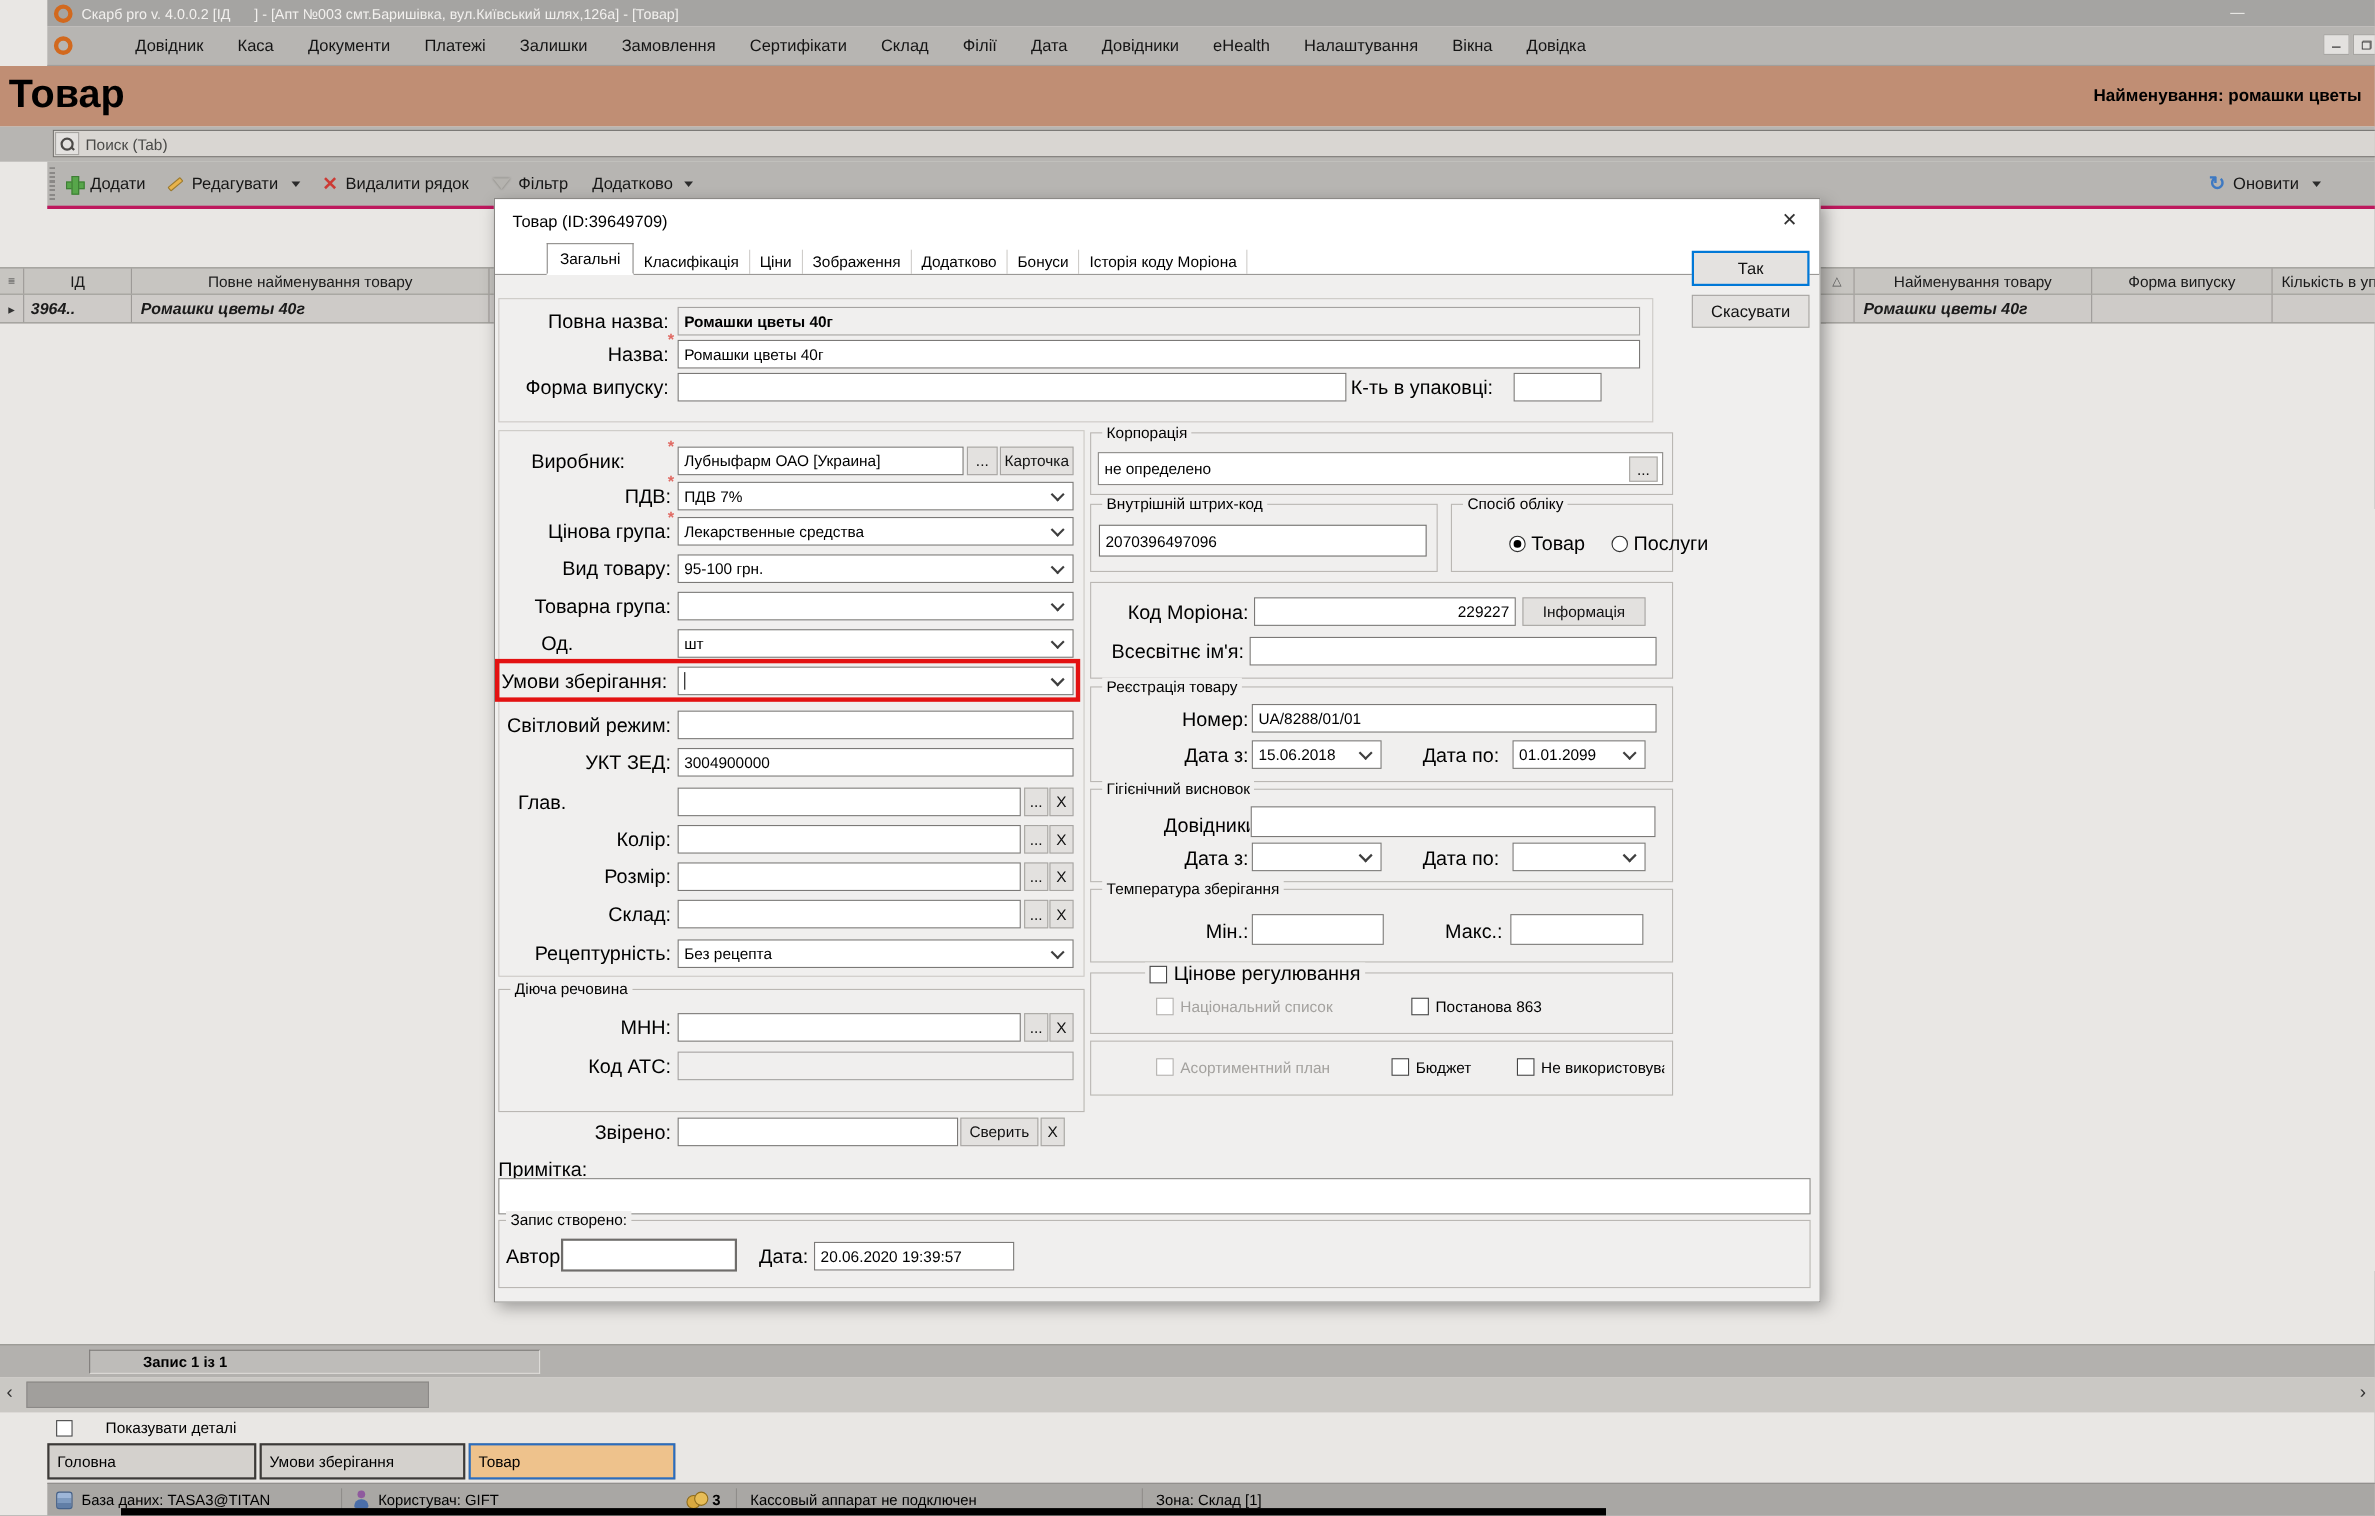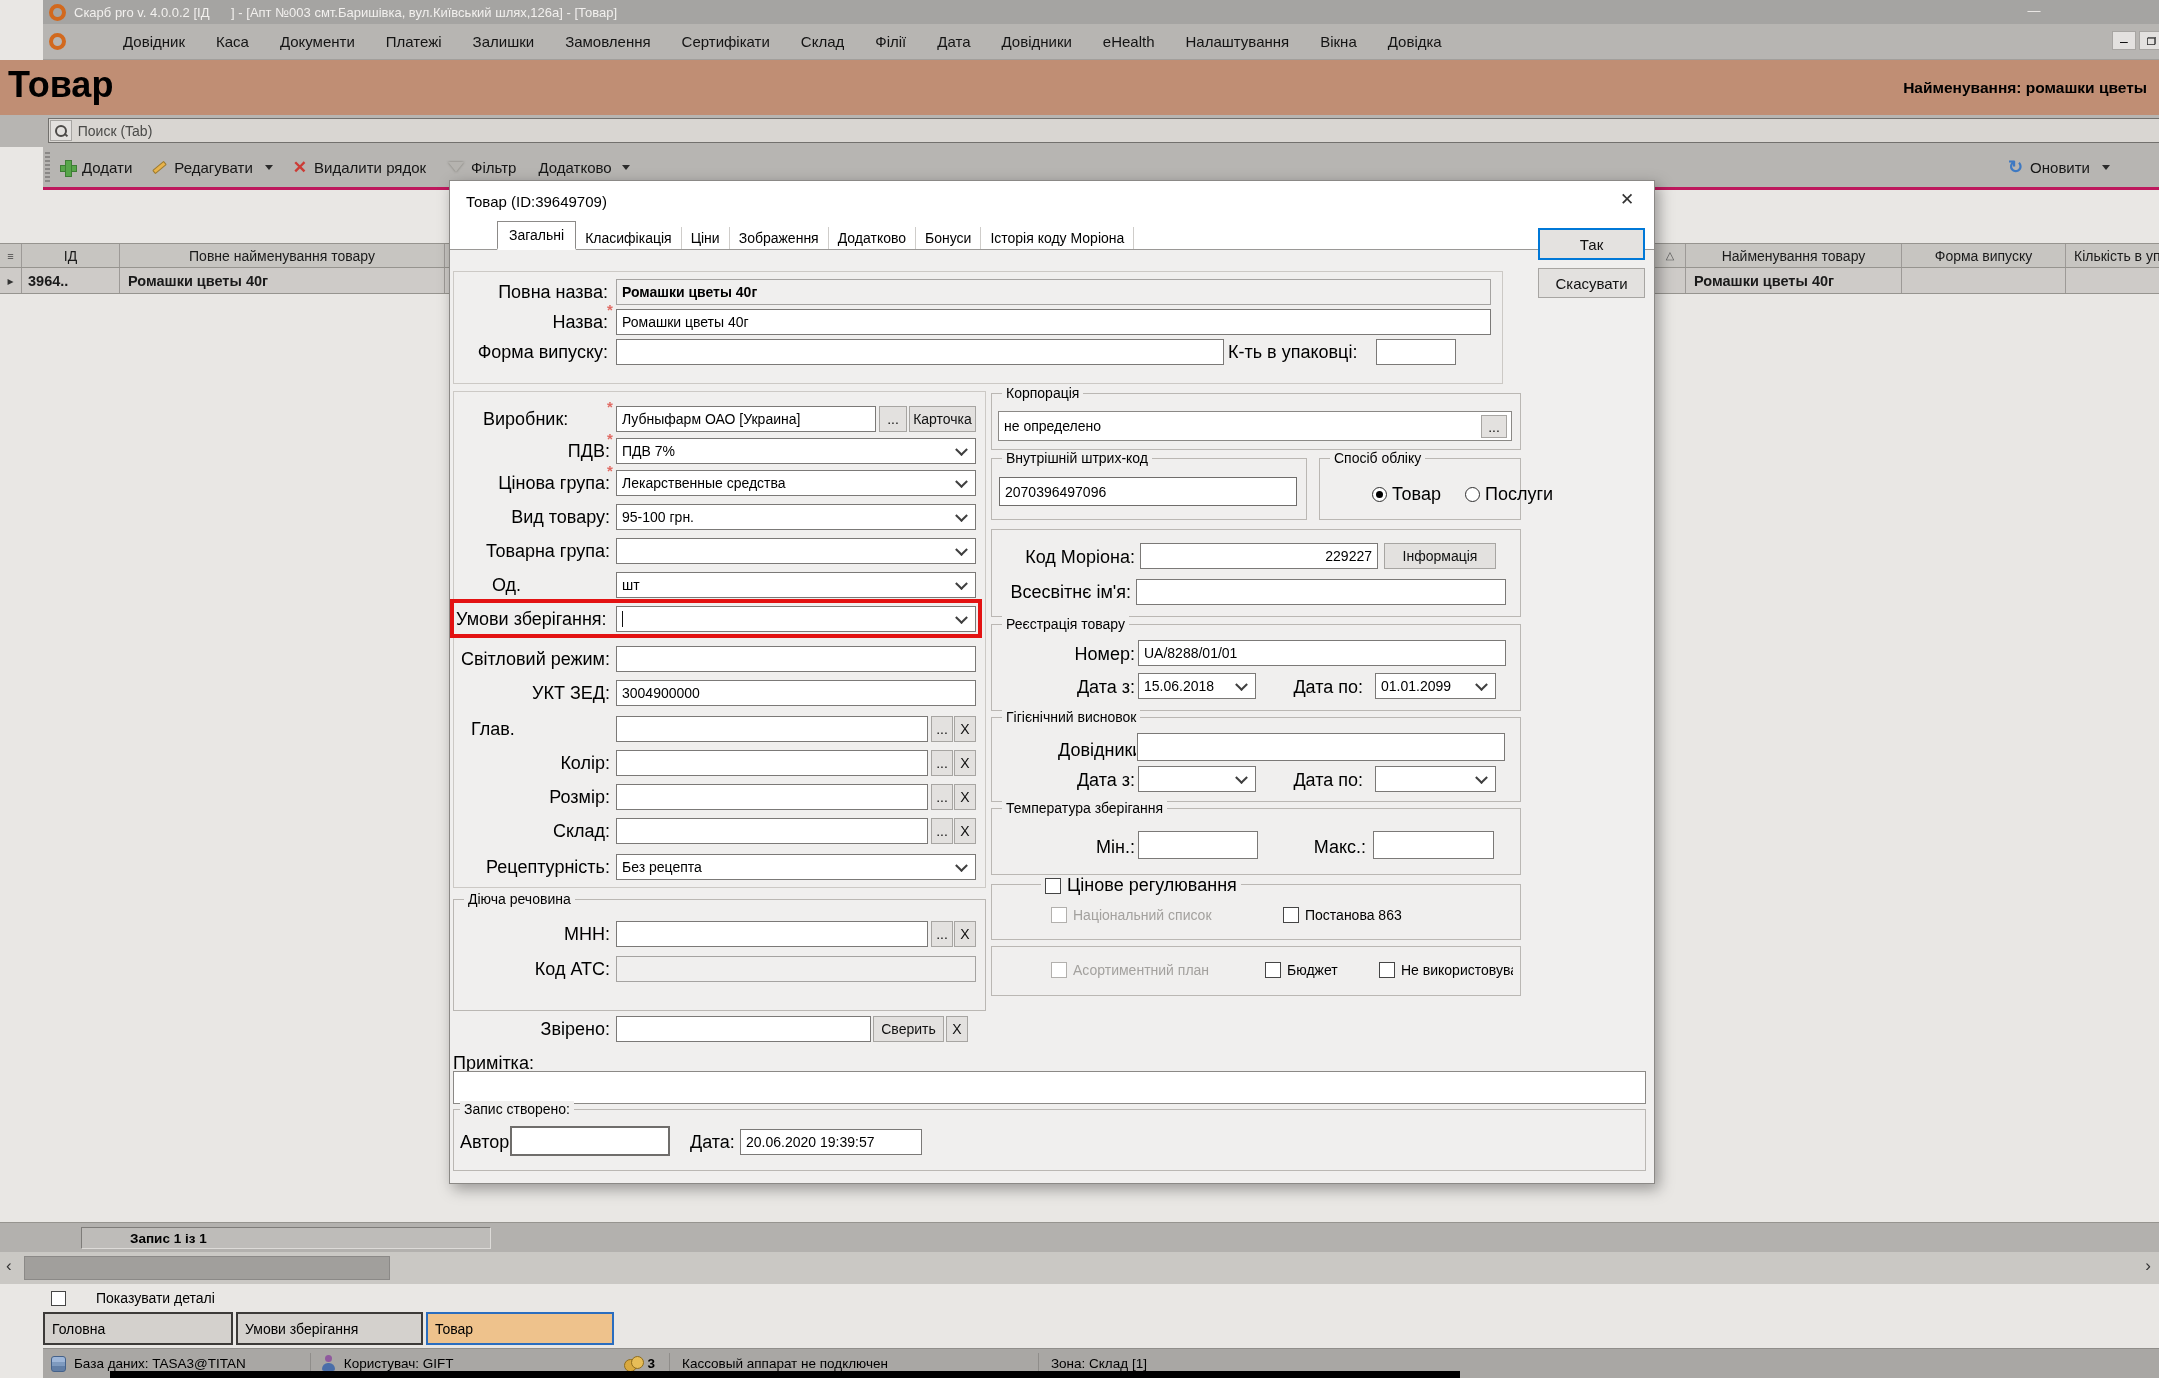--- a/index.html
+++ b/index.html
@@ -22,21 +22,21 @@
   #groupbar { left:0; top:196px; width:2159px; height:47px; background:#aeacaa; }
   .grip { width:5px; background-image:repeating-linear-gradient(#8a8886 0 2px, transparent 2px 4px); }
   .tool-label { font-size:15px; color:#161616; }
   .caret-down { width:0; height:0; border-left:4px solid transparent; border-right:4px solid transparent; border-top:5px solid #2b2b2b; margin-left:5px; }
 
   
   .ghead { background:#c7c5c1; border-bottom:1px solid #96948f; border-top:1px solid #96948f; }
   .grow  { background:#cecbc8; border-bottom:1px solid #96948f; }
   .gcell { font-size:14px; color:#1a1a1a; border-right:1px solid #9d9a97; display:flex; align-items:center; height:100%; }
   .gcell.c { justify-content:center; }
-  .gval { font-weight:bold; font-size:14.5px; }
+  .gval { font-weight:bold; font-size:14.5px;font-style:italic; }
 
   
   .tf { background:#fff; border:1px solid #7b7977; height:26px; font-size:14px; padding:0 5px; display:flex; align-items:center; white-space:nowrap; overflow:hidden; }
   .ro { background:#f0efee; border-color:#a5a3a1; }
   .combo::after { content:""; position:absolute; right:9px; top:50%; width:7px; height:7px;
     border-right:2px solid #3f3f3f; border-bottom:2px solid #3f3f3f; transform:translateY(-65%) rotate(45deg); }
   .btn { background:#e3e1df; border:1px solid #a7a5a2; display:flex; align-items:center; justify-content:center; font-size:14px; color:#111; }
   .lbl { font-size:18px; color:#000; white-space:nowrap; }
   .lr { text-align:right; }
   .gb { border:1px solid #bab7b3; }

